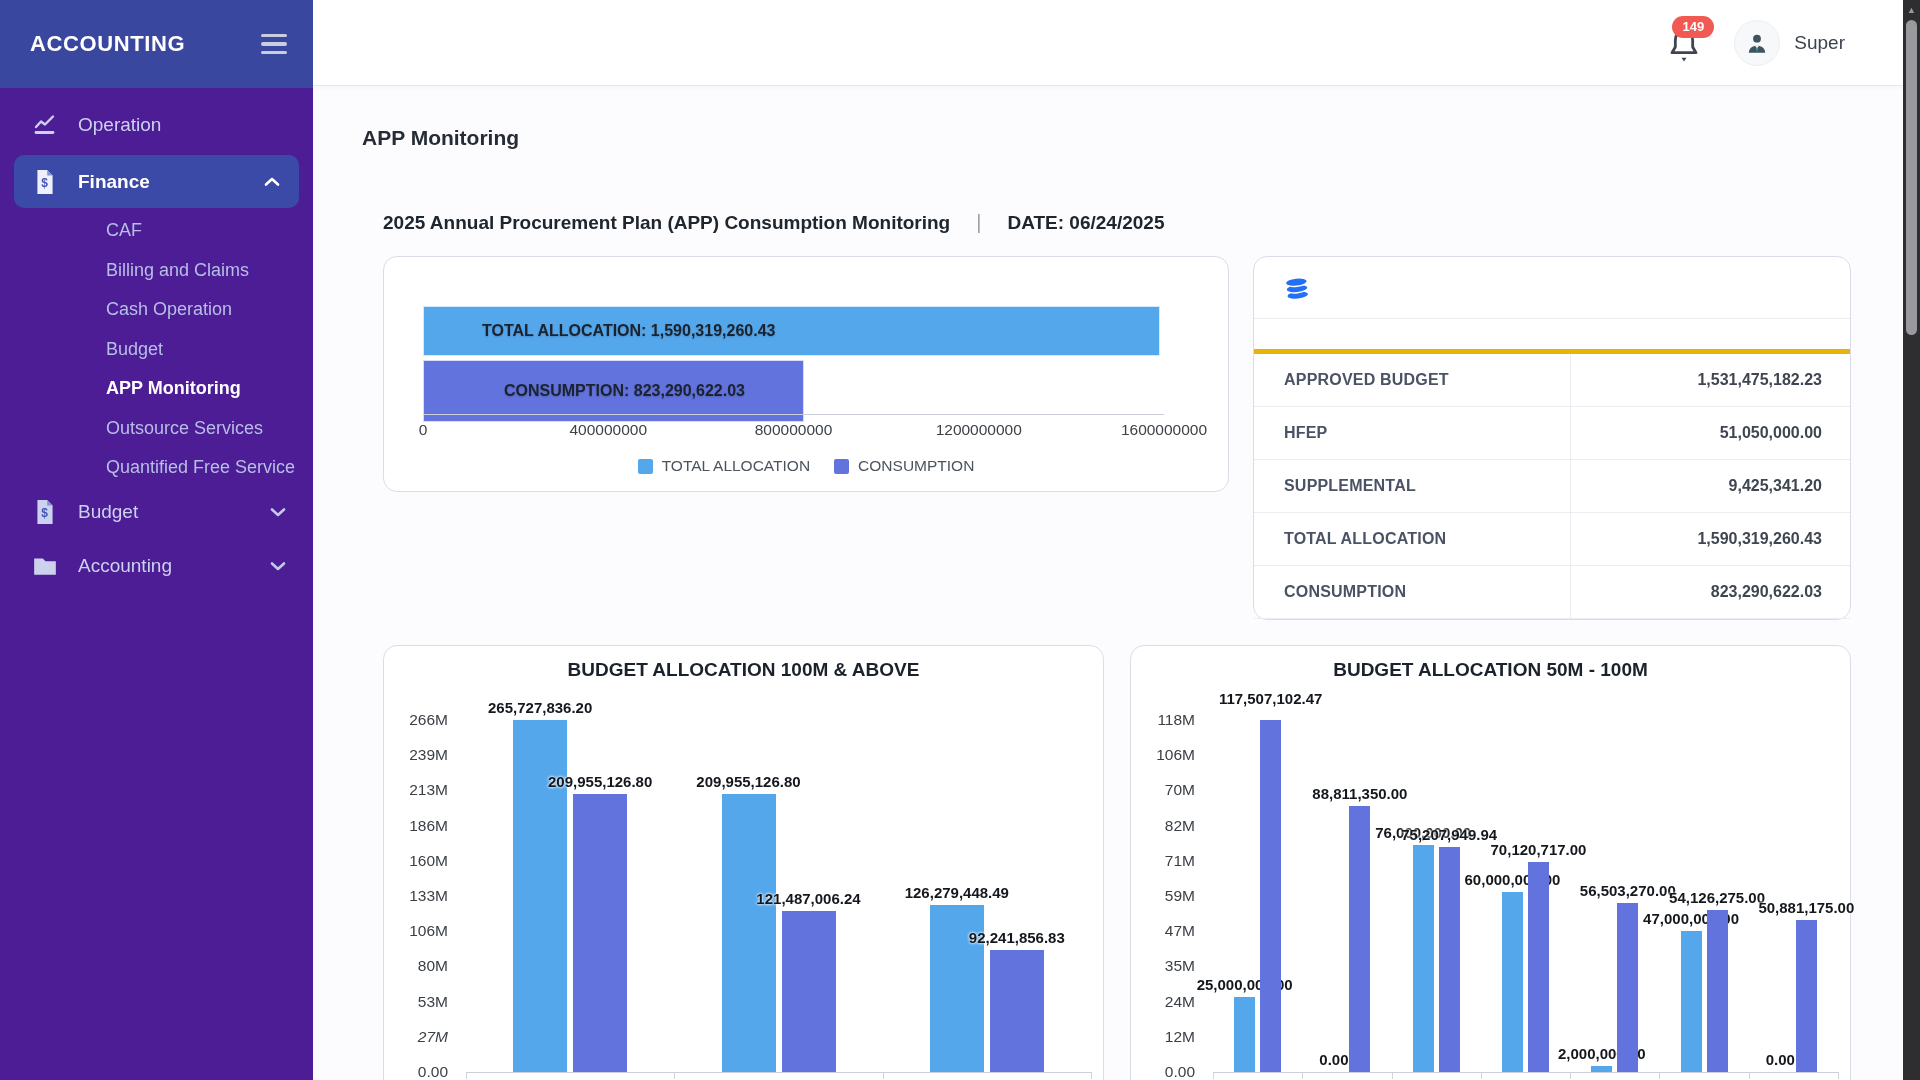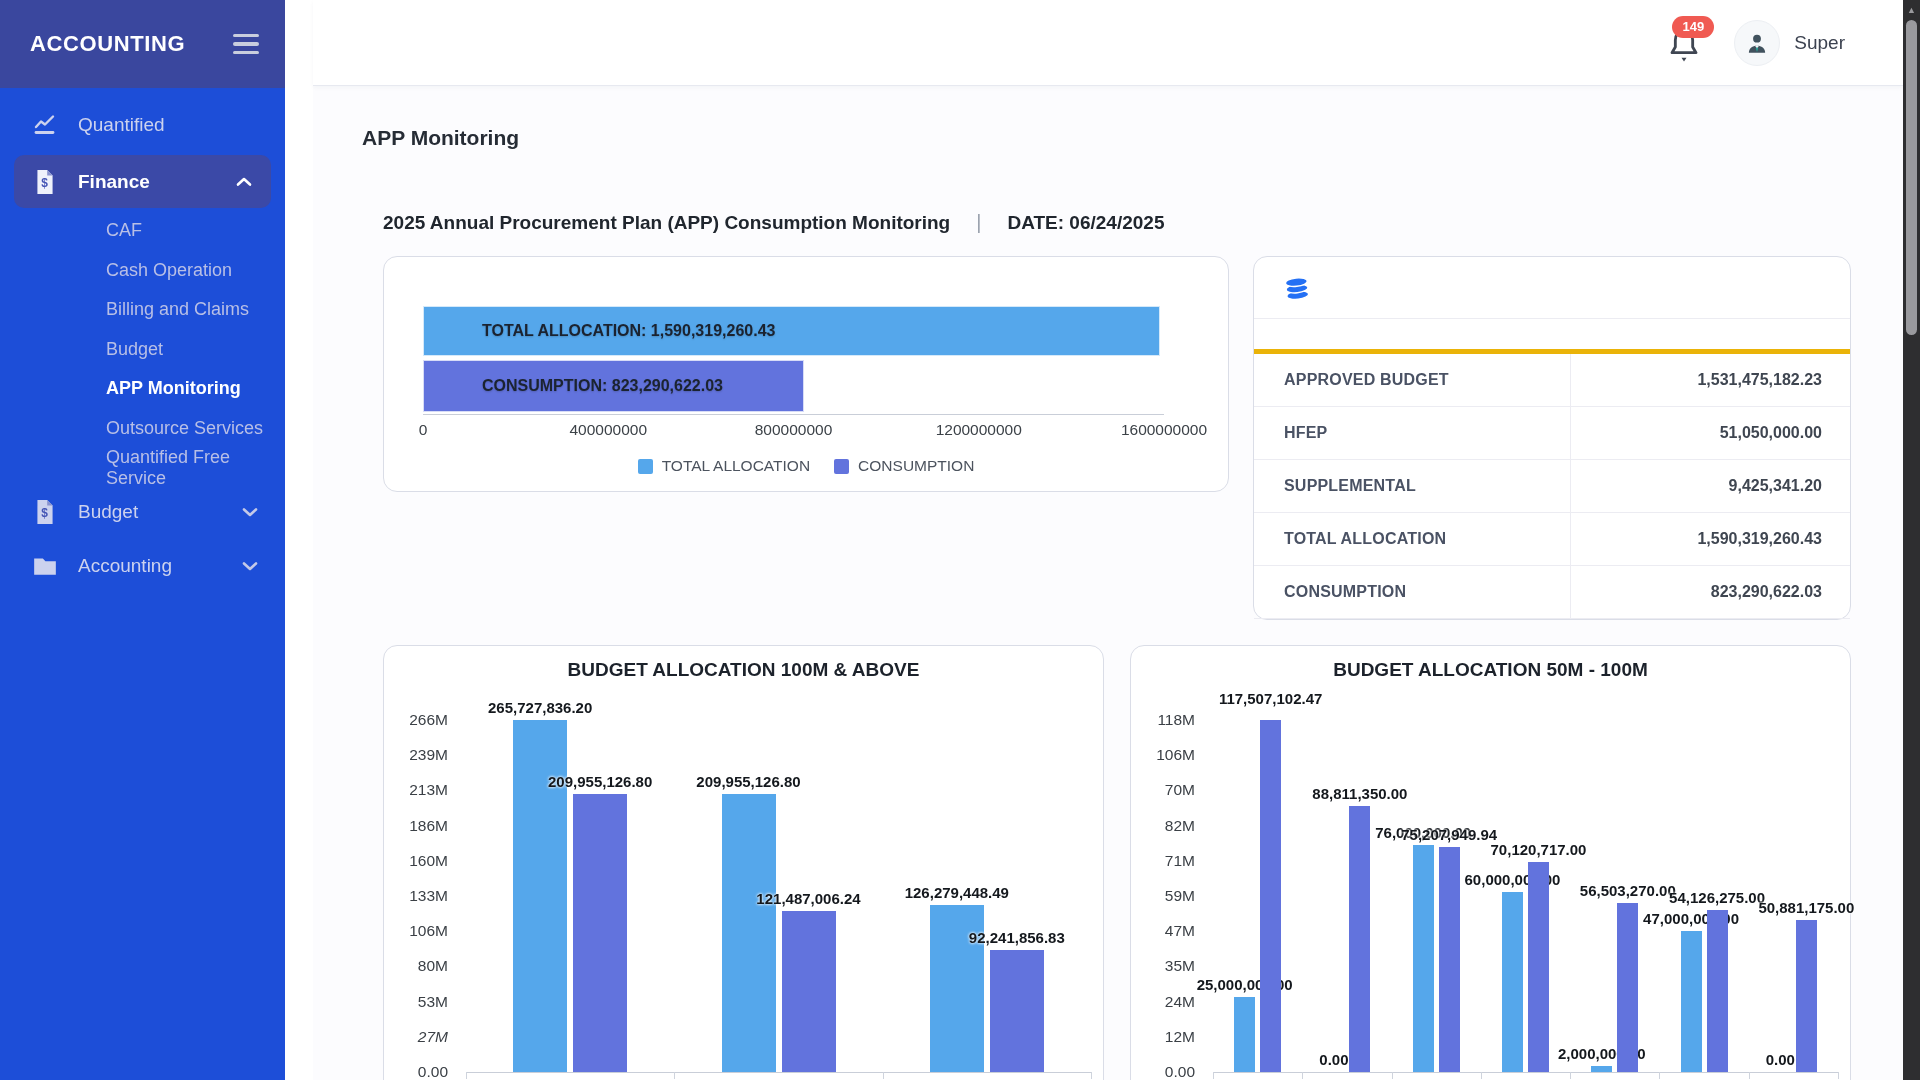--- a/index.html
+++ b/index.html
@@ -1,20 +1,20 @@
 <!DOCTYPE html>
 <html><head>
 <meta charset="utf-8">
 <style>
   * { margin:0; padding:0; box-sizing:border-box; }
   html,body { width:1920px; height:1080px; overflow:hidden; background:#fff;
     font-family:"Liberation Sans","DejaVu Sans",sans-serif; }
 
   
-  .sidebar { position:fixed; left:0; top:0; width:285px; height:1080px; background:#1d4ed8; z-index:5; }
+  .sidebar { position:fixed; left:0; top:0; width:313px; height:1080px; background:#4c1d95; z-index:5; }
   .brand { height:88px; background:#3a479e; display:flex; align-items:center; justify-content:space-between; padding:0 26px 0 30px; }
   .brand-title { color:#fff; font-size:22px; font-weight:700; letter-spacing:.6px; }
   .hamburger { display:flex; flex-direction:column; gap:5px; cursor:pointer; }
   .hamburger i { display:block; width:26px; height:3.5px; background:#c9cede; border-radius:2px; }
   .menu { padding-top:13px; }
   .mi { height:48px; display:flex; align-items:center; gap:20px; padding-left:32px; color:#ccd2ee; font-size:19px; cursor:pointer; }
   .mi .ico { width:26px; display:flex; justify-content:center; flex:0 0 26px; }
   .mi-card { height:53px; margin:6px 14px 0 14px; padding-left:18px; background:#3b49a7; border-radius:10px; color:#fff; font-weight:700; }
   .chev { margin-left:auto; margin-right:26px; display:flex; }
   .mi-card .chev { margin-right:18px; }
@@ -97,41 +97,41 @@
       </span>
   </div>
   <nav class="menu">
       <div class="mi">
         <span class="ico">
           <svg width="26" height="22" viewBox="0 0 24 22">
             <path d="M3 13 L8 7.5 L12 10.5 L20 2.5" fill="none" stroke="#ccd2ee" stroke-width="2.4" stroke-linecap="round" stroke-linejoin="round"></path>
             <path d="M3 18.5 H20" stroke="#ccd2ee" stroke-width="2.8" stroke-linecap="round"></path>
           </svg>
         </span>
-        <span>Quantified</span>
+        <span>Operation</span>
       </div>
       <div class="mi mi-card">
         <span class="ico">
           <svg width="22" height="26" viewBox="0 0 20 24">
             <path d="M3 1 h9 l5 5 v17 H3 z" fill="#eef1fb"></path>
             <path d="M12 1 l5 5 h-5 z" fill="#8892cf"></path>
             <text x="9.5" y="17" font-size="11" font-weight="bold" fill="#4353b4" text-anchor="middle" font-family="Liberation Sans,sans-serif">$</text>
           </svg>
         </span>
         <span>Finance</span>
         <span class="chev">
           <svg width="18" height="12" viewBox="0 0 18 12">
             <path d="M3 8.5 L9 3 L15 8.5" fill="none" stroke="#ffffff" stroke-width="2.6" stroke-linecap="round" stroke-linejoin="round"></path>
           </svg>
         </span>
       </div>
       <div class="subs mi-gap">
         <div class="sub">CAF</div>
+        <div class="sub">Billing and Claims</div>
         <div class="sub">Cash Operation</div>
-        <div class="sub">Billing and Claims</div>
         <div class="sub">Budget</div>
         <div class="sub sub-active">APP Monitoring</div>
         <div class="sub">Outsource Services</div>
         <div class="sub">Quantified Free Service</div>
       </div>
       <div class="mi">
         <span class="ico">
           <svg width="22" height="26" viewBox="0 0 20 24">
             <path d="M3 1 h9 l5 5 v17 H3 z" fill="#ccd2ee"></path>
             <path d="M12 1 l5 5 h-5 z" fill="#8892cf"></path>
@@ -194,21 +194,21 @@
     <span>2025 Annual Procurement Plan (APP) Consumption Monitoring</span>
     <span class="sep">|</span>
     <span>DATE: 06/24/2025</span>
   </div>
 
   <section class="panel hbar-panel">
     <div class="hplot">
         <div class="hbar" style="left: 39px; top: 49px; width: 736.517px; height: 50px; background: rgb(85, 167, 235);">
           <span>TOTAL ALLOCATION: 1,590,319,260.43</span>
         </div>
-        <div class="hbar" style="left: 39px; top: 103px; width: 381.286px; height: 52px; background: rgb(98, 115, 221);">
+        <div class="hbar" style="left: 39px; top: 103px; width: 381.286px; height: 62px; background: rgb(98, 115, 221); padding-left: 22px;">
           <span>CONSUMPTION: 823,290,622.03</span>
         </div>
         <div class="haxis" style="left: 39px; top: 157px; width: 741px;"></div>
         <div class="htick" style="left: 39px; top: 164px;">0</div>
         <div class="htick" style="left: 224.25px; top: 164px;">400000000</div>
         <div class="htick" style="left: 409.5px; top: 164px;">800000000</div>
         <div class="htick" style="left: 594.75px; top: 164px;">1200000000</div>
         <div class="htick" style="left: 780px; top: 164px;">1600000000</div>
       </div>
     <div class="legend">

